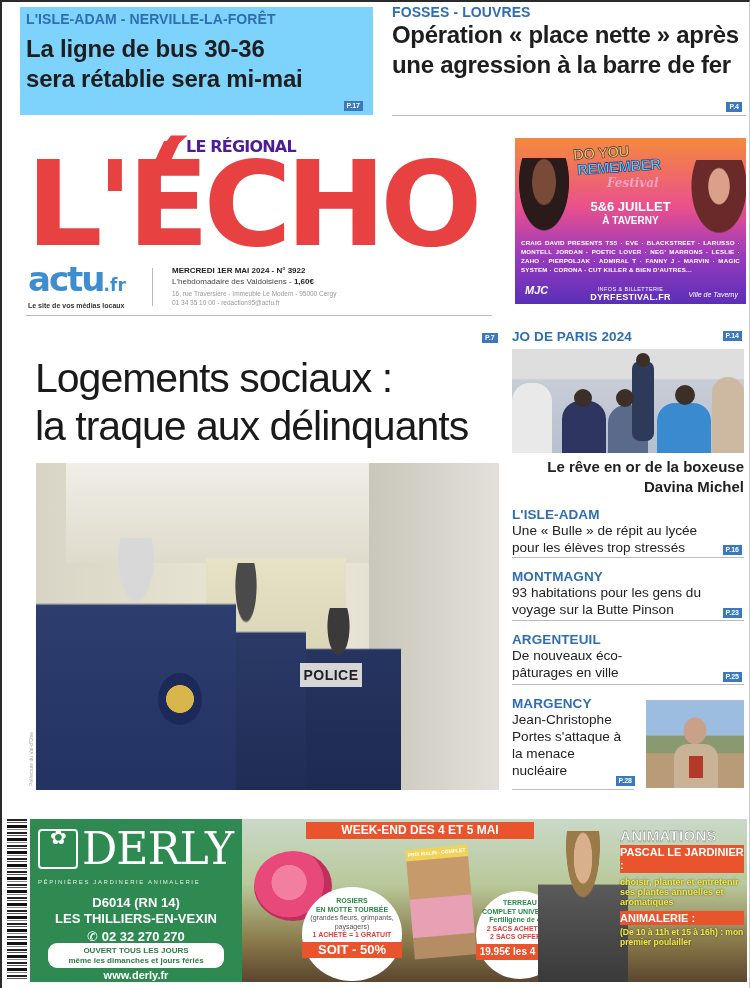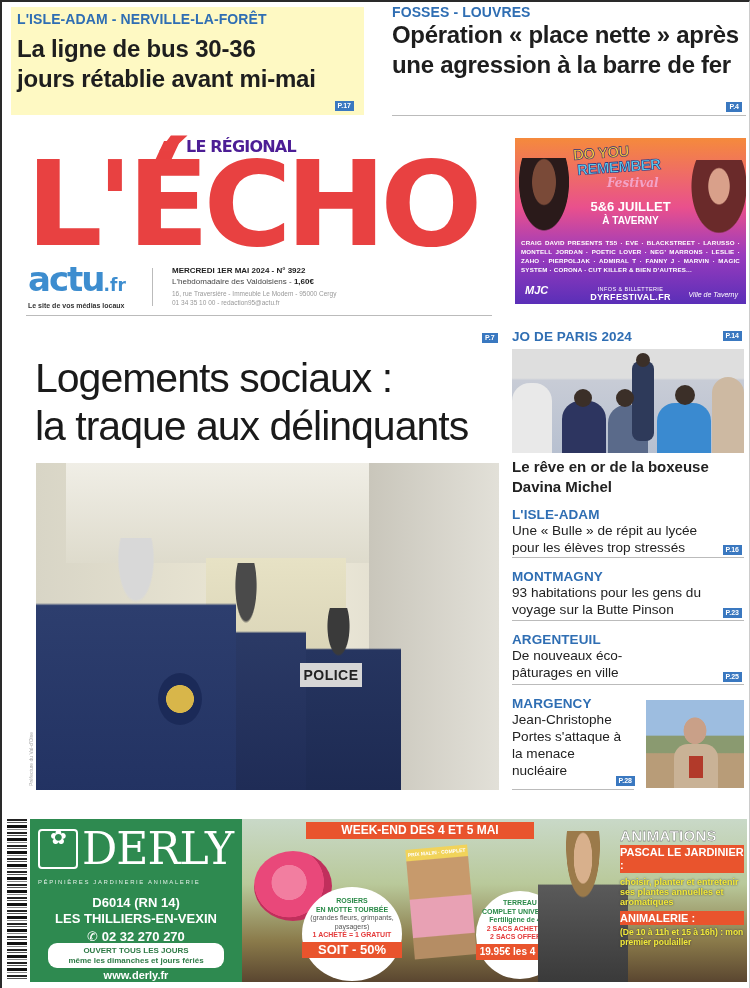--- a/index.html
+++ b/index.html
@@ -4,21 +4,21 @@
 <style>
   * { box-sizing: border-box; margin: 0; padding: 0; }
   html, body { width: 750px; height: 988px; background: #fff; overflow: hidden; }
   body { font-family: "Liberation Sans", "DejaVu Sans", sans-serif; color: #222; position: relative; }
   .frame { position: absolute; left: 0; top: 0; width: 750px; height: 988px; border-left: 2px solid #2a2a2a; border-top: 2px solid #2a2a2a; border-right: 1px solid #ccc; }
 
   .blue-kicker { color: #2f6eb3; font-weight: bold; text-transform: uppercase; letter-spacing: 0.1px; }
   .page-tag { display: inline-block; background: #3a78c0; color: #fff; font-size: 7px; font-weight: bold; padding: 1px 3px; line-height: 8px; }
 
   
-  .teaser-left { position: absolute; left: 9px; top: 5px; width: 353px; height: 108px; background: #fef9c3; padding: 4px 6px; }
+  .teaser-left { position: absolute; left: 18px; top: 5px; width: 353px; height: 108px; background: #7dd3fc; padding: 4px 6px; }
   .teaser-left .kicker { font-size: 14px; }
   .teaser-left .title { font-size: 24px; font-weight: bold; line-height: 30px; color: #1e1e1e; margin-top: 7px; letter-spacing: -0.2px; }
   .teaser-left .page-tag { position: absolute; right: 10px; bottom: 4px; }
 
   .teaser-right { position: absolute; left: 390px; top: 2px; width: 354px; height: 112px; padding: 0 0; border-bottom: 1px solid #bbb; }
   .teaser-right .kicker { font-size: 14px; }
   .teaser-right .title { font-size: 24px; font-weight: bold; line-height: 30px; color: #1e1e1e; margin-top: 0; letter-spacing: -0.3px; }
   .teaser-right .page-tag { position: absolute; right: 4px; bottom: 3px; }
 
   
@@ -68,21 +68,21 @@
   .main-photo .officer2 { position: absolute; left: 150px; top: 100px; width: 120px; height: 227px; background: radial-gradient(ellipse at 50% 10%, #4a4a4a 0 12%, transparent 13%), linear-gradient(180deg, transparent 0 30%, #2b3a66 31%, #1f2c56 100%); border-radius: 40px 40px 0 0; }
   .main-photo .officer3 { position: absolute; left: 240px; top: 145px; width: 125px; height: 182px; background: radial-gradient(ellipse at 50% 10%, #3a3a3a 0 12%, transparent 13%), linear-gradient(180deg, transparent 0 22%, #263560 23%, #1d2a52 100%); border-radius: 40px 40px 0 0; }
   .main-photo .police-patch { position: absolute; left: 264px; top: 200px; width: 62px; height: 24px; background: #d6d6d6; color: #222; font-size: 14px; font-weight: bold; text-align: center; line-height: 24px; letter-spacing: 0.5px; }
   .main-photo .badge { position: absolute; left: 122px; top: 210px; width: 44px; height: 52px; border-radius: 50%; background: radial-gradient(circle, #d8b64a 0 40%, #1b2a58 42%); }
   .photo-credit { position: absolute; left: 26px; top: 730px; font-size: 5px; color: #aaa; writing-mode: vertical-rl; transform: rotate(180deg); }
 
   
   .rcol { position: absolute; left: 510px; width: 232px; }
   .rcol .kicker { font-size: 13.5px; }
   .rcol .hed { font-size: 13.6px; line-height: 17px; color: #222; }
-  .rcol .hed.bold { font-weight: bold; font-size: 15px; line-height: 20px; }
+  .rcol .hed.bold { font-weight: bold; font-size: 15px; line-height: 20px; text-align: right; }
   .rcol .page-tag { position: absolute; right: 2px; }
   .rcol .rule { position: absolute; left: 0; width: 232px; height: 1px; background: #bbb; }
 
   .jo { top: 327px; height: 175px; }
   .jo-photo { position: absolute; left: 0; top: 20px; width: 232px; height: 104px; overflow: hidden;
     background: linear-gradient(180deg, #dedede 0 28%, #c8ccd6 30%, #b7c0d0 100%); }
   .jo-photo .kid { position: absolute; bottom: 0; border-radius: 18px 18px 0 0; }
   .jo-photo .head { position: absolute; border-radius: 50%; background: #3b2f28; }
 
   
@@ -116,21 +116,21 @@
 </style>
 </head>
 <body>
 
 <div class="frame">
 
   <div class="teaser-left">
     <div class="blue-kicker kicker">L'ISLE-ADAM - NERVILLE-LA-FORÊT</div>
     <div class="title">
       <div>La ligne de bus 30-36</div>
-      <div>jours rétablie avant mi-mai</div>
+      <div>sera rétablie sera mi-mai</div>
     </div>
     <span class="page-tag">P.17</span>
   </div>
 
   <div class="teaser-right">
     <div class="blue-kicker kicker">FOSSES - LOUVRES</div>
     <div class="title">
       <div>Opération « place nette » après</div>
       <div>une agression à la barre de fer</div>
     </div>

